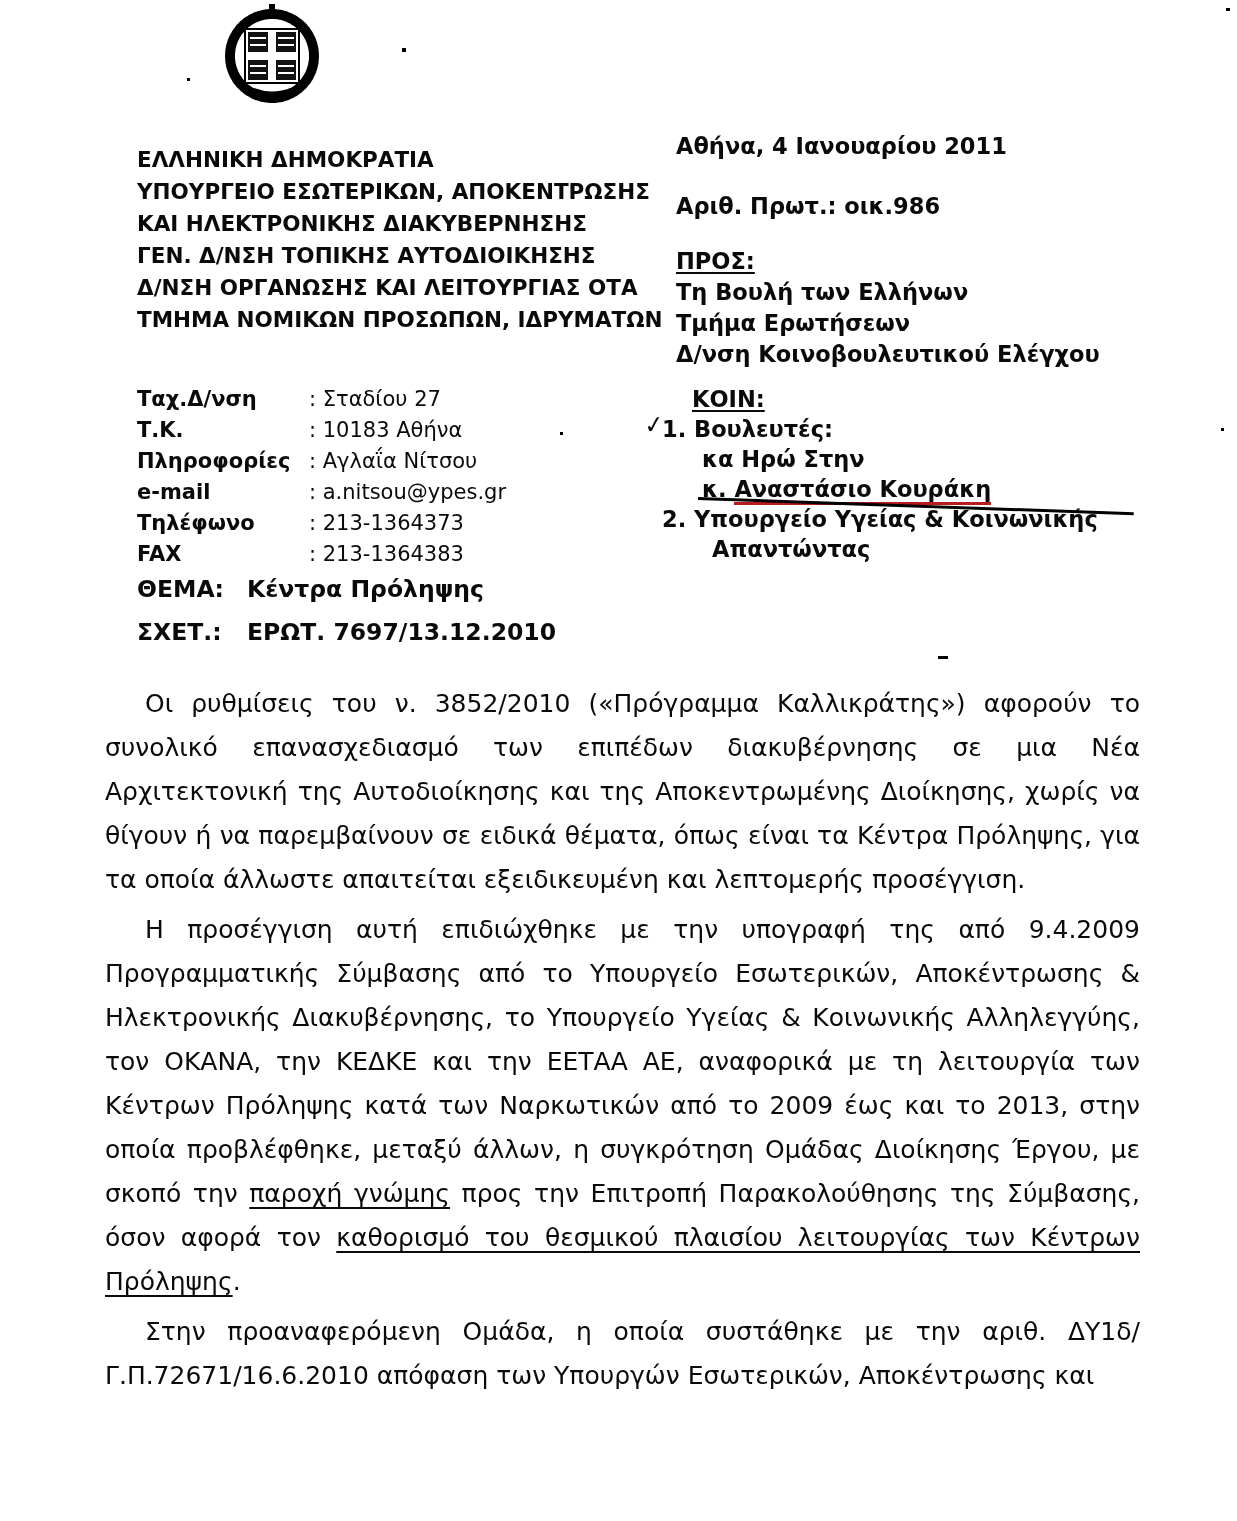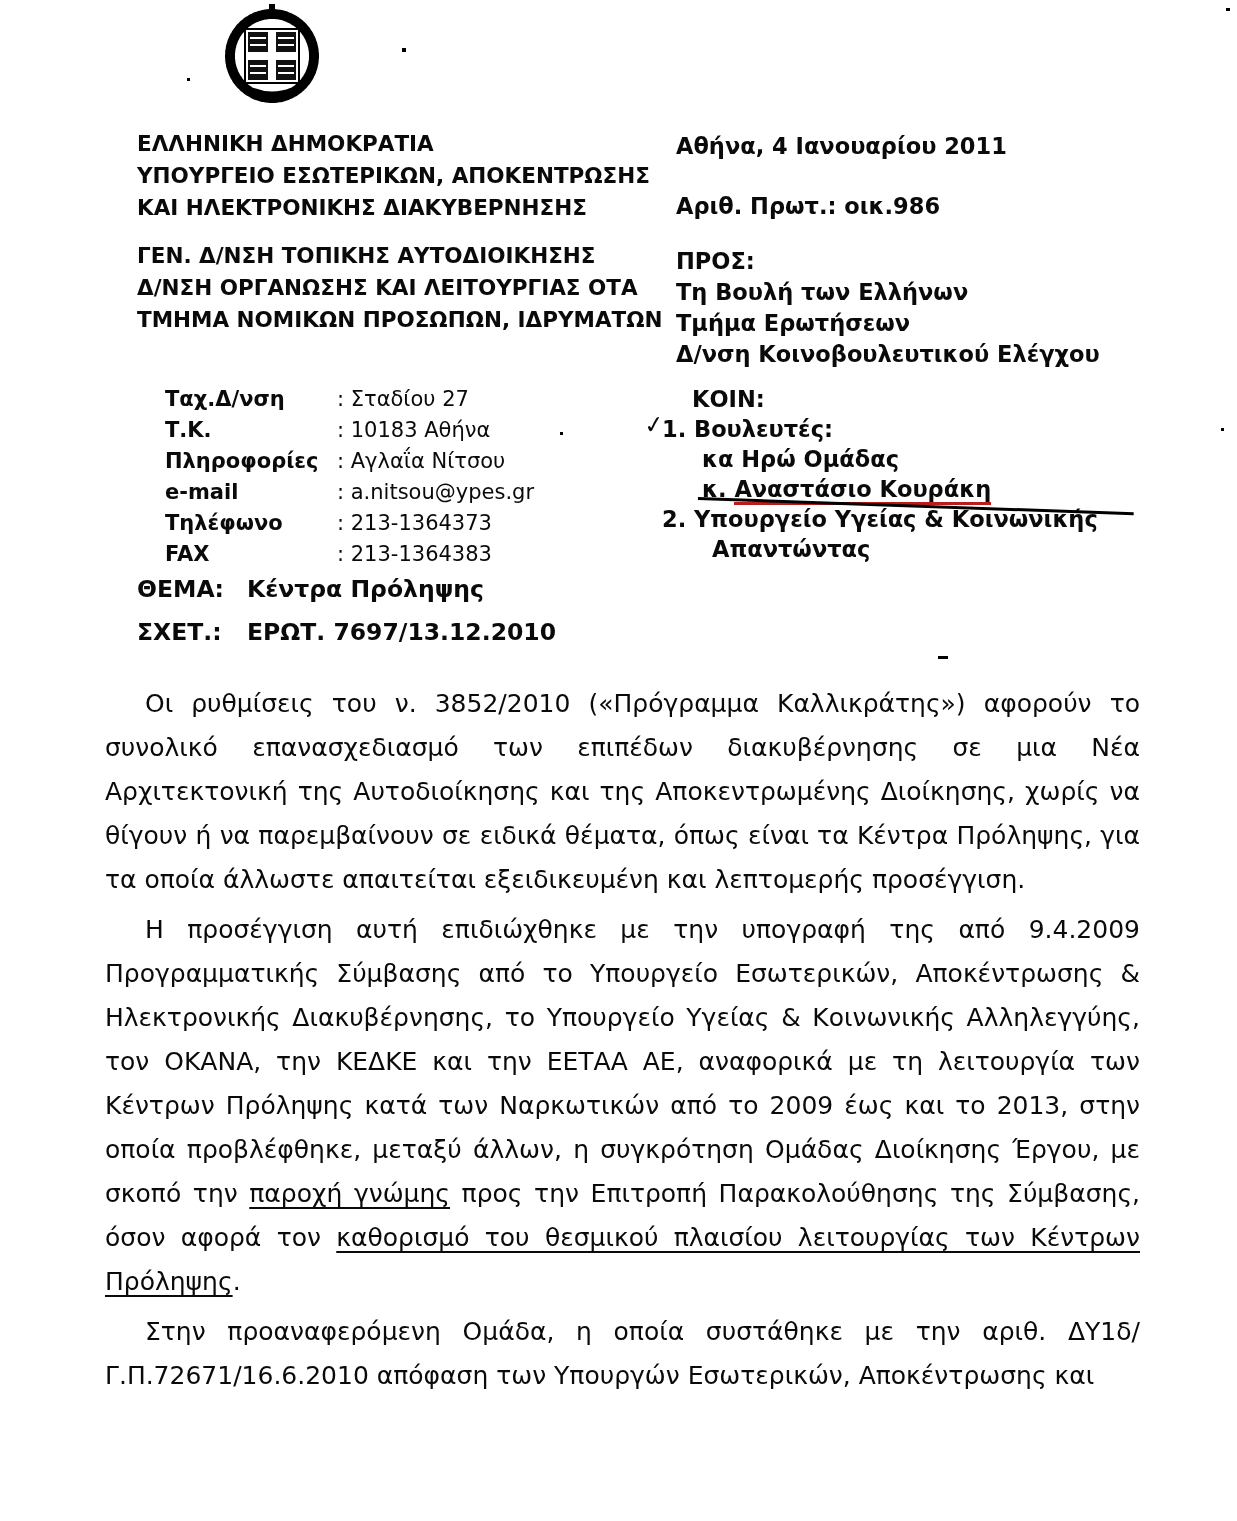--- a/index.html
+++ b/index.html
@@ -9,26 +9,26 @@
     height: 1521px;
     background: #ffffff;
     color: #0a0a0a;
     font-family: "DejaVu Sans", sans-serif;
     overflow: hidden;
   }
   .abs { position: absolute; }
   
   .hdr-block { font-weight: bold; font-size: 21.5px; line-height: 32px; white-space: nowrap; }
   .contact-row { display: flex; font-size: 21px; line-height: 31px; white-space: nowrap; }
-  .contact-label { font-weight: bold; width: 172px; flex: 0 0 172px; margin-left: 28px; }
+  .contact-label { font-weight: bold; width: 172px; flex: 0 0 172px; }
   .contact-value { font-weight: normal; }
   
   .right-bold { font-weight: bold; font-size: 22.5px; white-space: nowrap; }
   .pros-block { font-weight: bold; font-size: 22.5px; line-height: 31px; white-space: nowrap; }
-  .uline { text-underline-offset: 3px; text-decoration-thickness: 2px; }
+  .uline { text-decoration: underline; text-underline-offset: 3px; text-decoration-thickness: 2px; }
   .koin-block { font-weight: bold; font-size: 22.5px; line-height: 30px; white-space: nowrap; }
   .koin-heading { margin-left: 30px; }
   .k-num { display: inline-block; width: 32px; }
   .k-indent { padding-left: 40px; }
   .k-indent2 { padding-left: 50px; }
   .checkmark { position: absolute; left: -18px; top: 26px; font-size: 24px; transform: rotate(-8deg); }
   
   .subj-row { display: flex; font-weight: bold; font-size: 23.5px; white-space: nowrap; }
   .subj-label { width: 110px; flex: 0 0 110px; }
   
@@ -66,21 +66,21 @@
           <line x1="56" y1="41" x2="72" y2="41"></line>
         <line x1="28" y1="62" x2="44" y2="62"></line>
           <line x1="28" y1="69" x2="44" y2="69"></line>
         <line x1="56" y1="62" x2="72" y2="62"></line>
           <line x1="56" y1="69" x2="72" y2="69"></line>
       </g>
       <path d="M 30 86 Q 50 94 70 86" fill="none" stroke="#000" stroke-width="5"></path>
     </svg>
   </div>
 
-  <div class="abs hdr-block" style="left:137px; top:128px;">
+  <div class="abs hdr-block" style="left:137px; top:144px;">
     <div>ΕΛΛΗΝΙΚΗ ΔΗΜΟΚΡΑΤΙΑ</div>
     <div>ΥΠΟΥΡΓΕΙΟ ΕΣΩΤΕΡΙΚΩΝ, ΑΠΟΚΕΝΤΡΩΣΗΣ</div>
     <div>ΚΑΙ ΗΛΕΚΤΡΟΝΙΚΗΣ ΔΙΑΚΥΒΕΡΝΗΣΗΣ</div>
   </div>
 
   <div class="abs hdr-block" style="left:137px; top:240px;">
     <div>ΓΕΝ. Δ/ΝΣΗ ΤΟΠΙΚΗΣ ΑΥΤΟΔΙΟΙΚΗΣΗΣ</div>
     <div>Δ/ΝΣΗ ΟΡΓΑΝΩΣΗΣ ΚΑΙ ΛΕΙΤΟΥΡΓΙΑΣ ΟΤΑ</div>
     <div>ΤΜΗΜΑ ΝΟΜΙΚΩΝ ΠΡΟΣΩΠΩΝ, ΙΔΡΥΜΑΤΩΝ</div>
   </div>
@@ -121,21 +121,21 @@
     <div>Τμήμα Ερωτήσεων</div>
     <div>Δ/νση Κοινοβουλευτικού Ελέγχου</div>
   </div>
 
   <div class="abs koin-block" style="left:662px; top:384px;">
     <span class="checkmark">✓</span>
     <div class="koin-heading uline">ΚΟΙΝ:</div>
     <div>
       <span class="k-num">1.</span><span>Βουλευτές:</span>
     </div>
-    <div class="k-indent">κα Ηρώ Ομάδας</div>
+    <div class="k-indent">κα Ηρώ Στην</div>
     <div class="k-indent">
       <span>κ. </span><span class="name-underline">Αναστάσιο Κουράκη</span>
     </div>
     <div>
       <span class="k-num">2.</span><span>Υπουργείο Υγείας &amp; Κοινωνικής</span>
     </div>
     <div class="k-indent2">Απαντώντας</div>
   </div>
 
   <div class="pen-stroke"></div>

